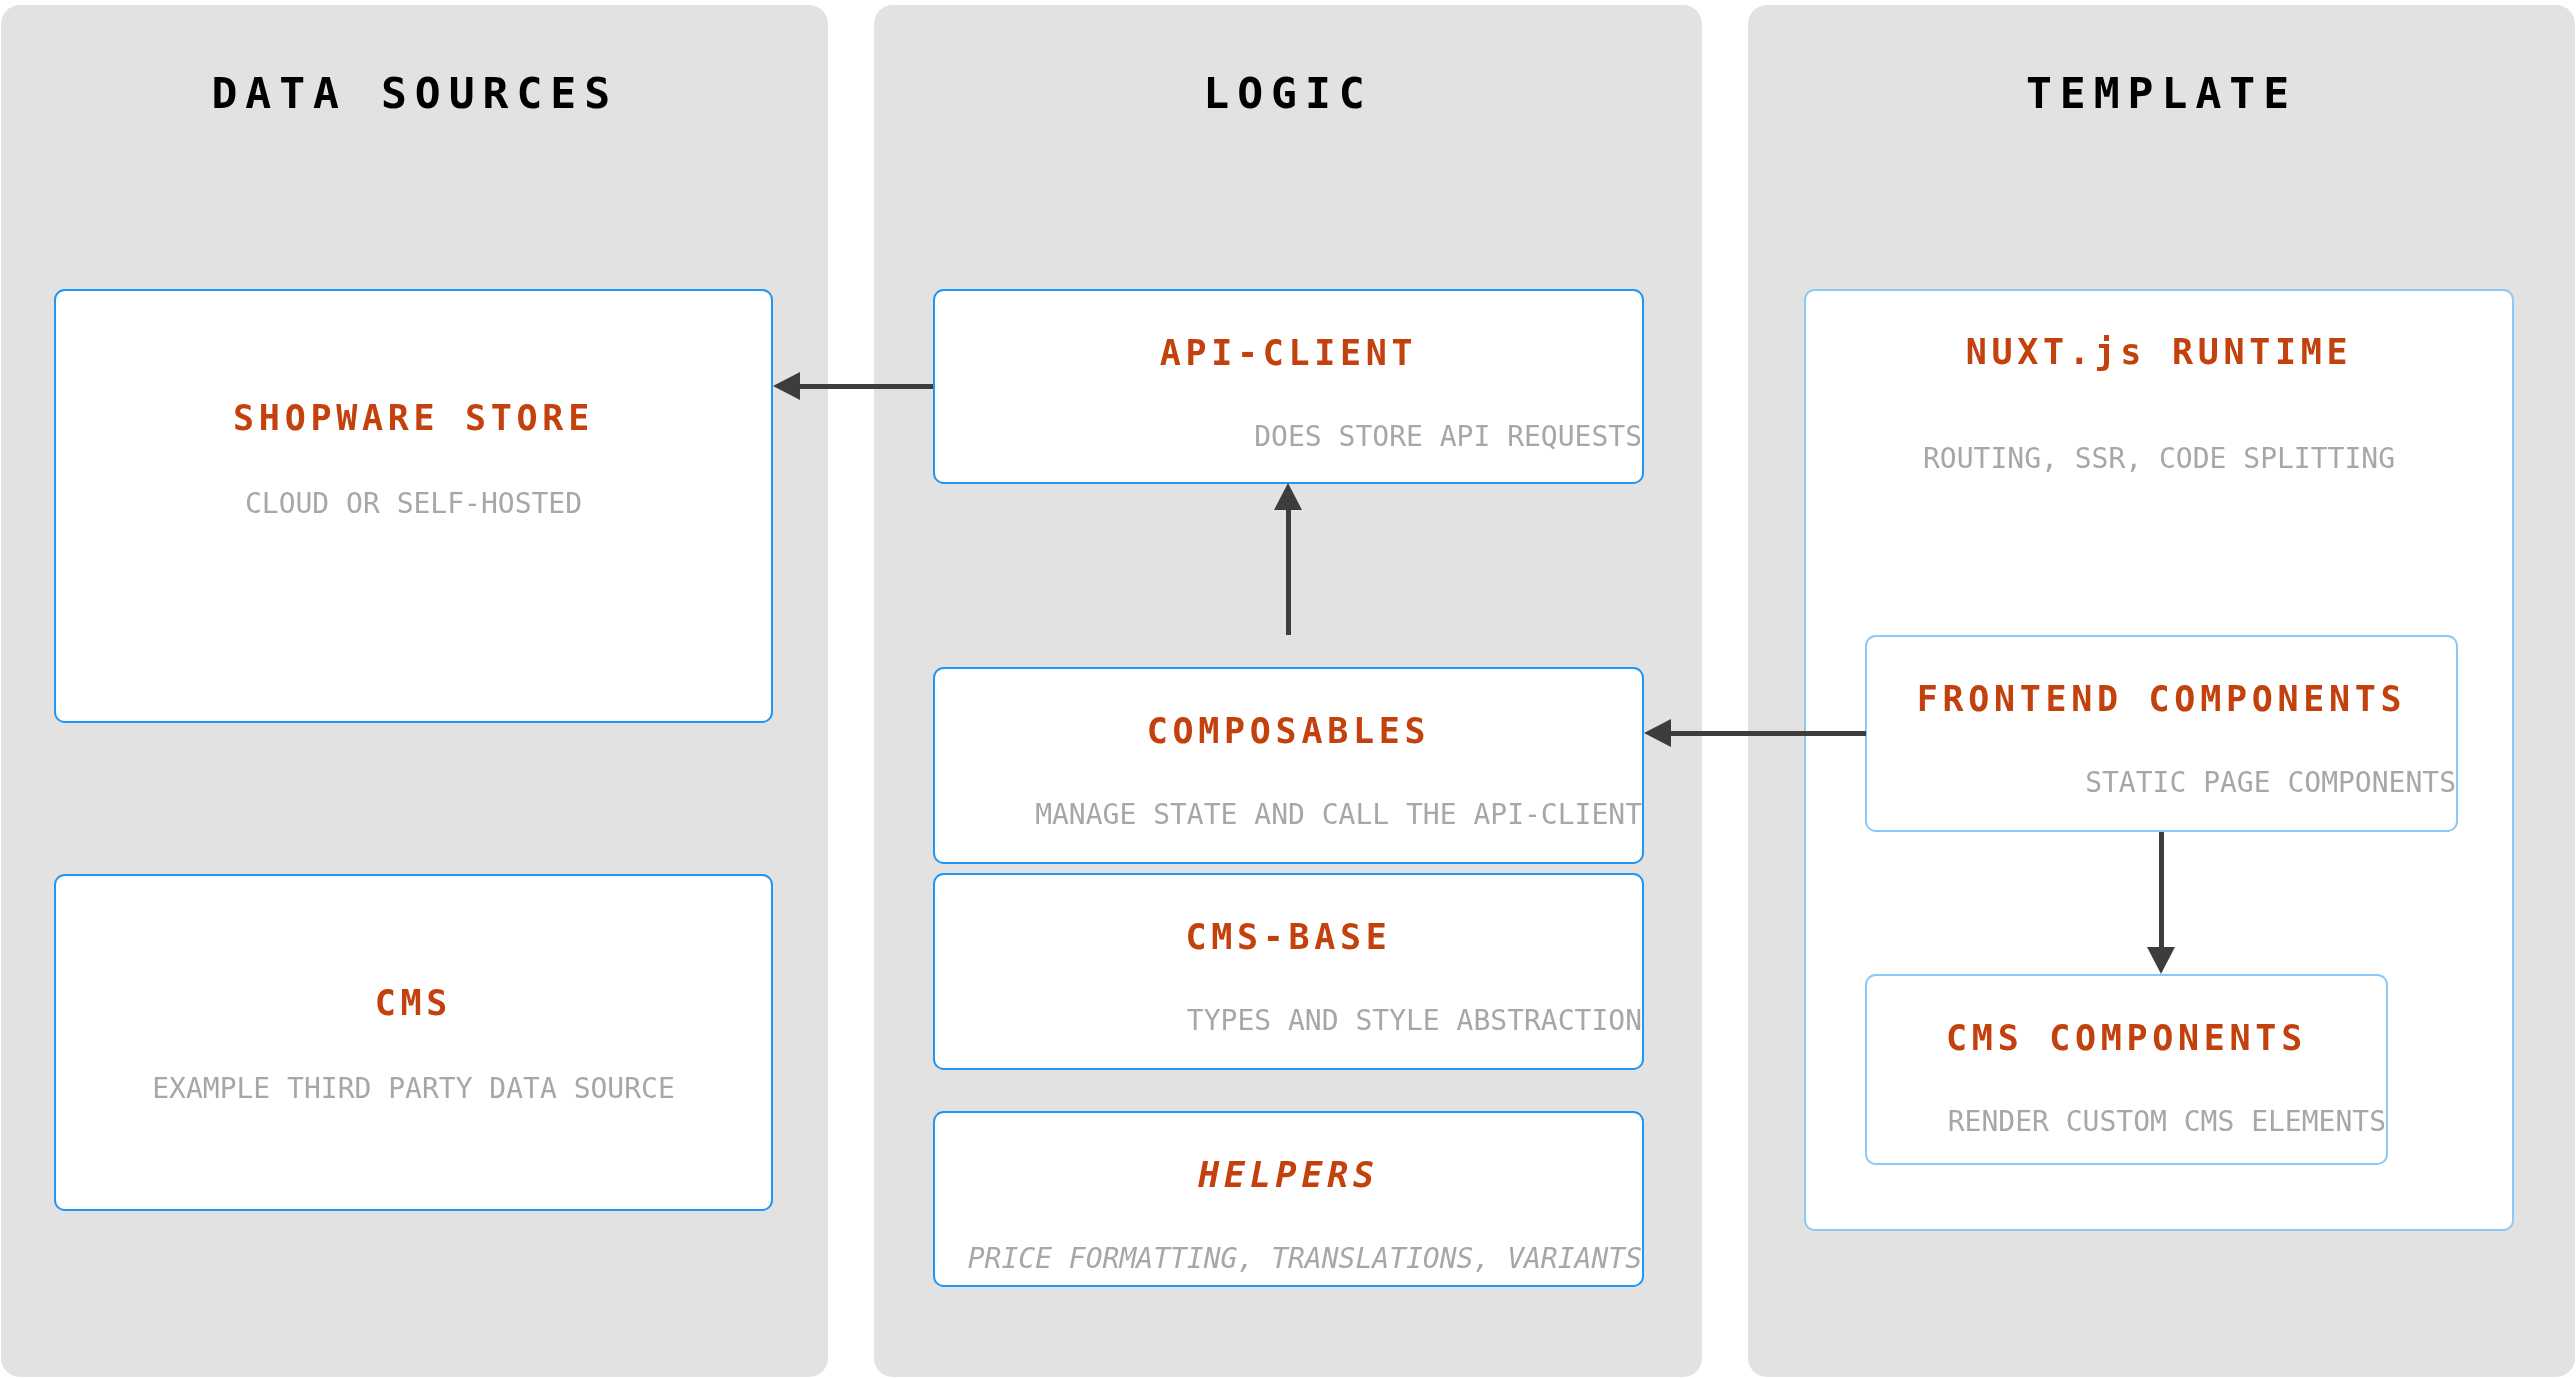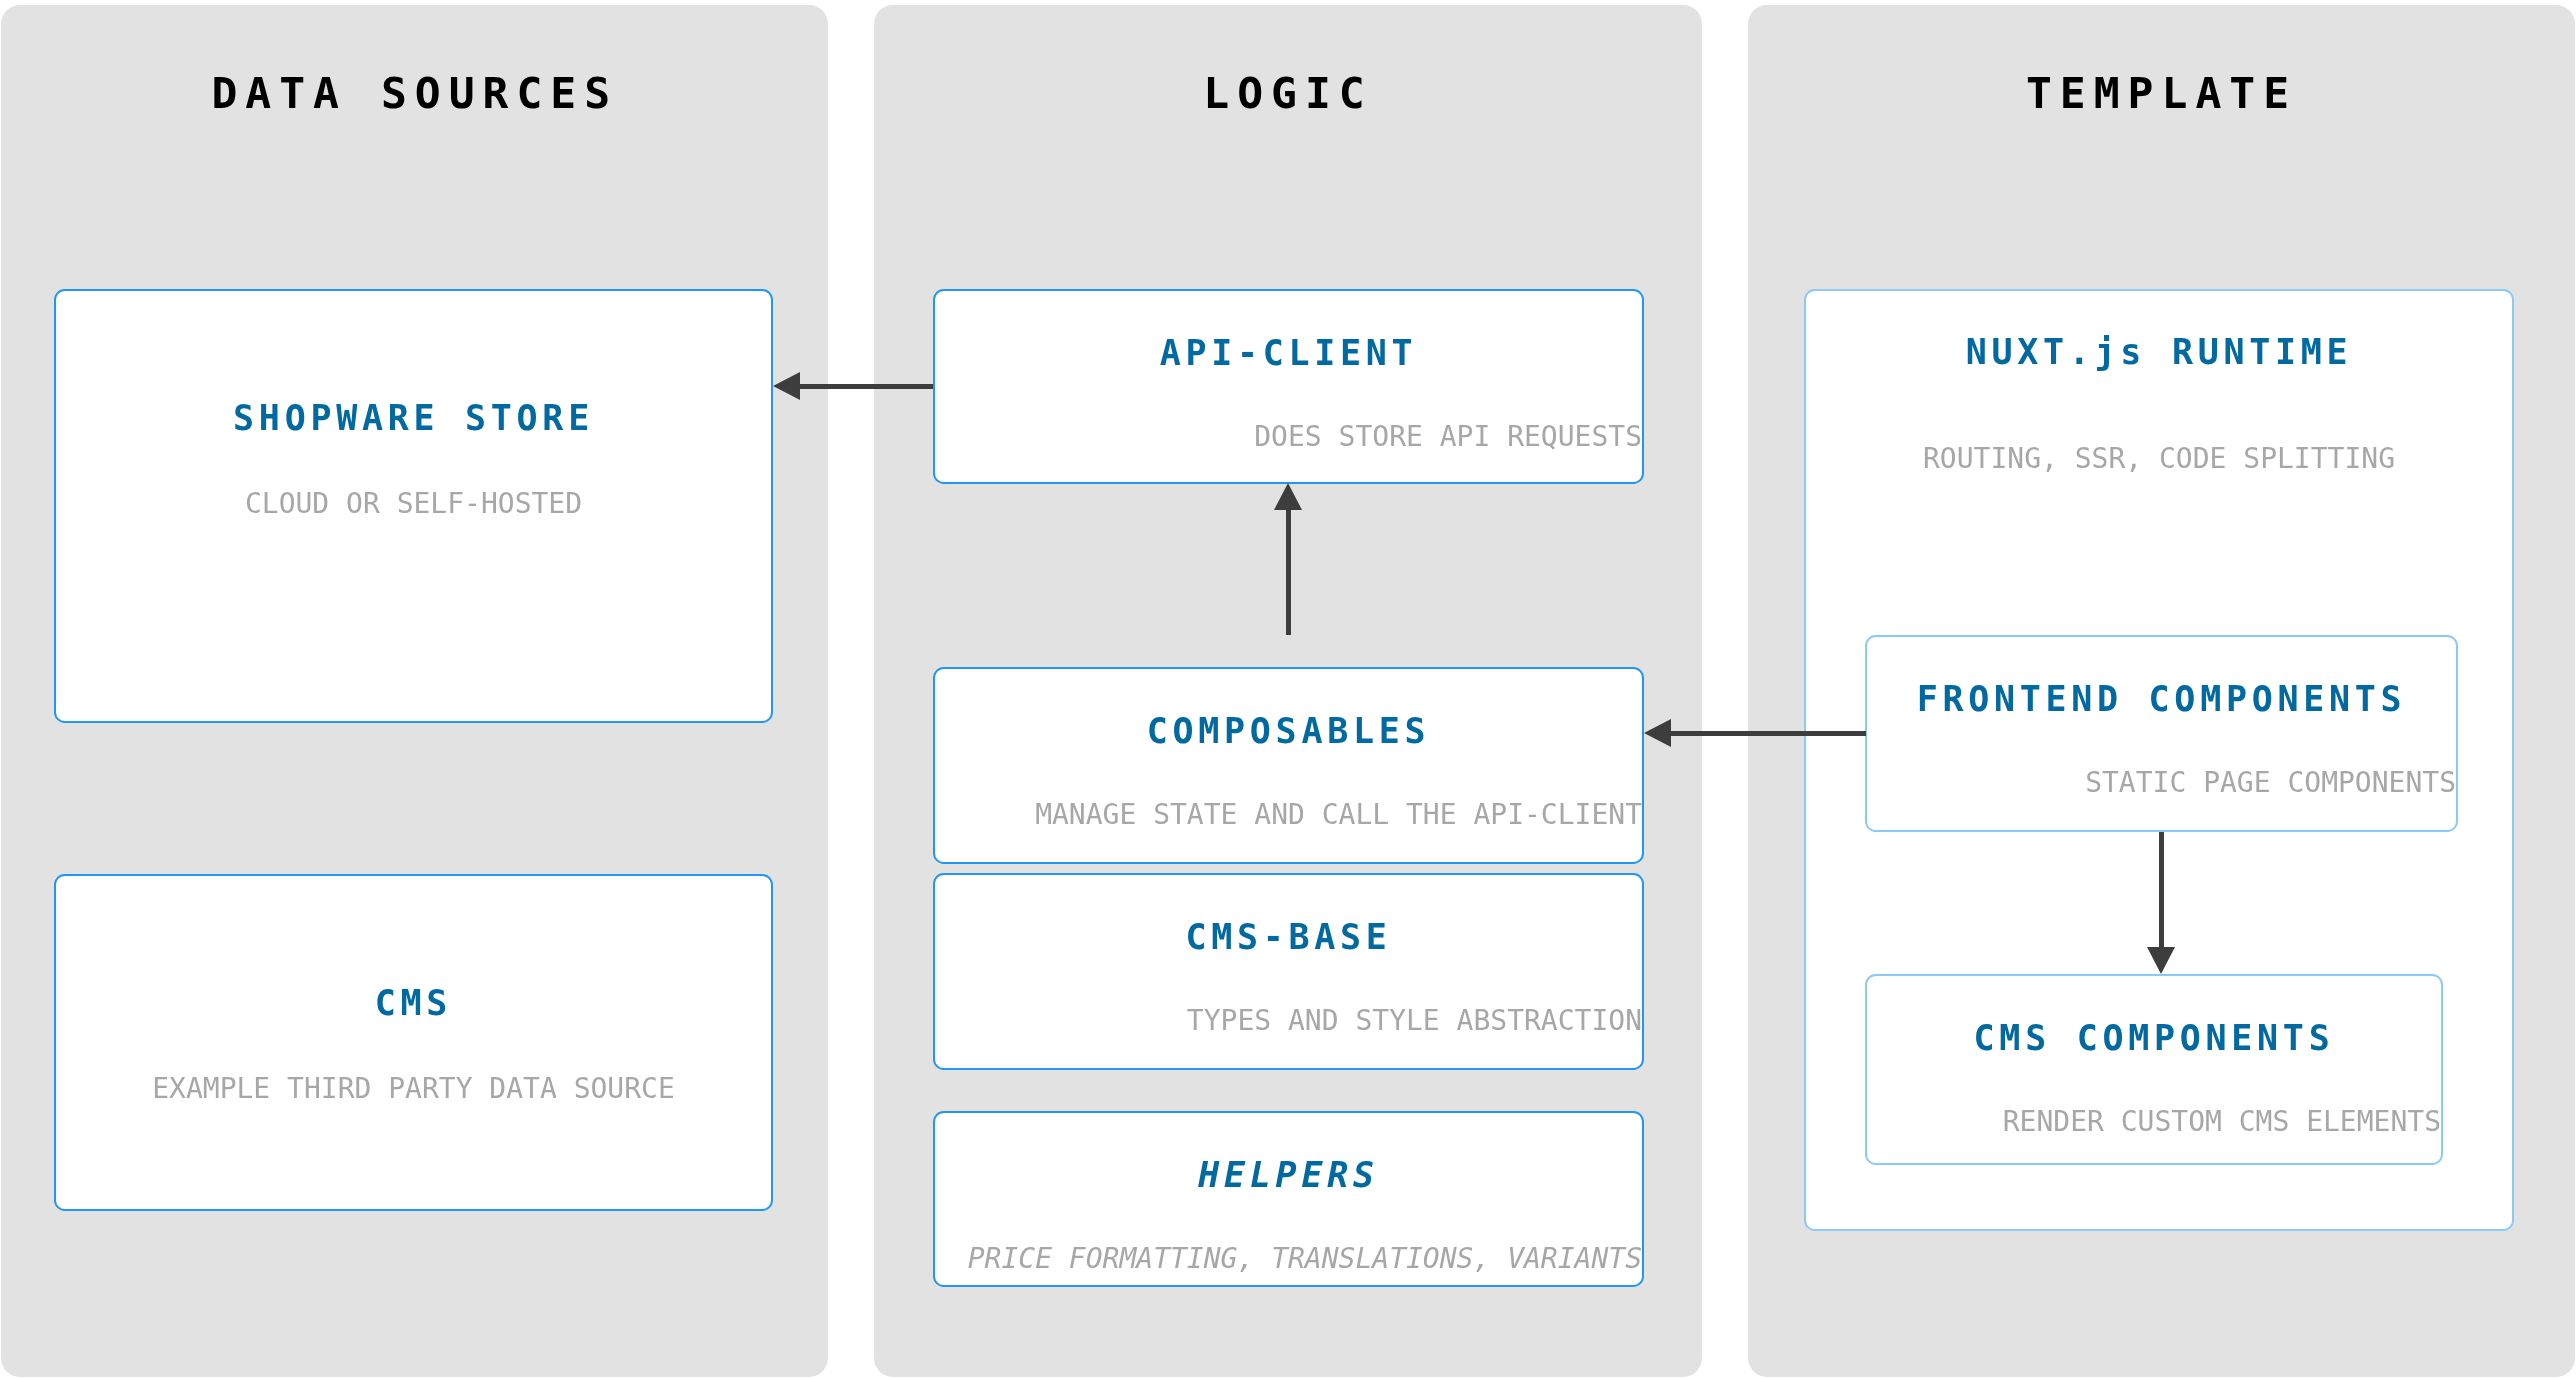--- a/index.html
+++ b/index.html
@@ -42,21 +42,21 @@
   }
   .box.light { border-color: #8bc9f7; }
 
   .box-title {
     position: absolute;
     left: 0; right: 0;
     height: 48px; line-height: 48px;
     text-align: center;
     font-size: 35px; font-weight: 700;
     letter-spacing: 4.7px;
-    color: #0369a1;
+    color: #c2410c;
     white-space: nowrap;
   }
   .box-subtitle {
     position: absolute;
     left: 0; right: 0;
     height: 40px; line-height: 40px;
     text-align: center;
     font-size: 28px; font-weight: 400;
     letter-spacing: 0;
     color: #a7a7a7;
@@ -65,21 +65,21 @@
 
   
   #box-shopware-store       { left: 54px;   top: 289px;  width: 719px; height: 434px; }
   #box-cms                  { left: 54px;   top: 874px; width: 719px; height: 337px; padding-left: 16px; }
   #box-api-client           { left: 933px; top: 289px;  width: 711px; height: 195px; }
   #box-composables          { left: 933px; top: 635px;  width: 711px; height: 197px; margin-top: 32px; }
   #box-cms-base             { left: 933px; top: 873px; width: 711px; height: 197px; }
   #box-helpers              { left: 933px; top: 1111px; width: 711px; height: 176px; font-style: italic; }
   #box-nuxt-runtime         { left: 1804px; top: 289px;  width: 710px; height: 942px; }
   #box-frontend-components  { left: 1865px; top: 635px;  width: 593px;  height: 197px; }
-  #box-cms-components       { left: 1865px; top: 974px; width: 578px;  height: 191px; }
+  #box-cms-components       { left: 1865px; top: 974px; width: 523px;  height: 191px; }
 
   
   .t-small    { top: 38px; }   .s-small    { top: 126px; text-align: right; }
   .t-tall     { top: 103px; }  .s-tall     { top: 193px; }
   .t-nuxt     { top: 37px; }   .s-nuxt     { top: 148px; }
 
   
   .arrow-line { position: absolute; background: #3d3d3d; }
   .arrowhead  { position: absolute; width: 0; height: 0; }
   .head-left  { border-top: 14.8px solid transparent; border-bottom: 14.8px solid transparent; border-right: 27px solid #3d3d3d; }

